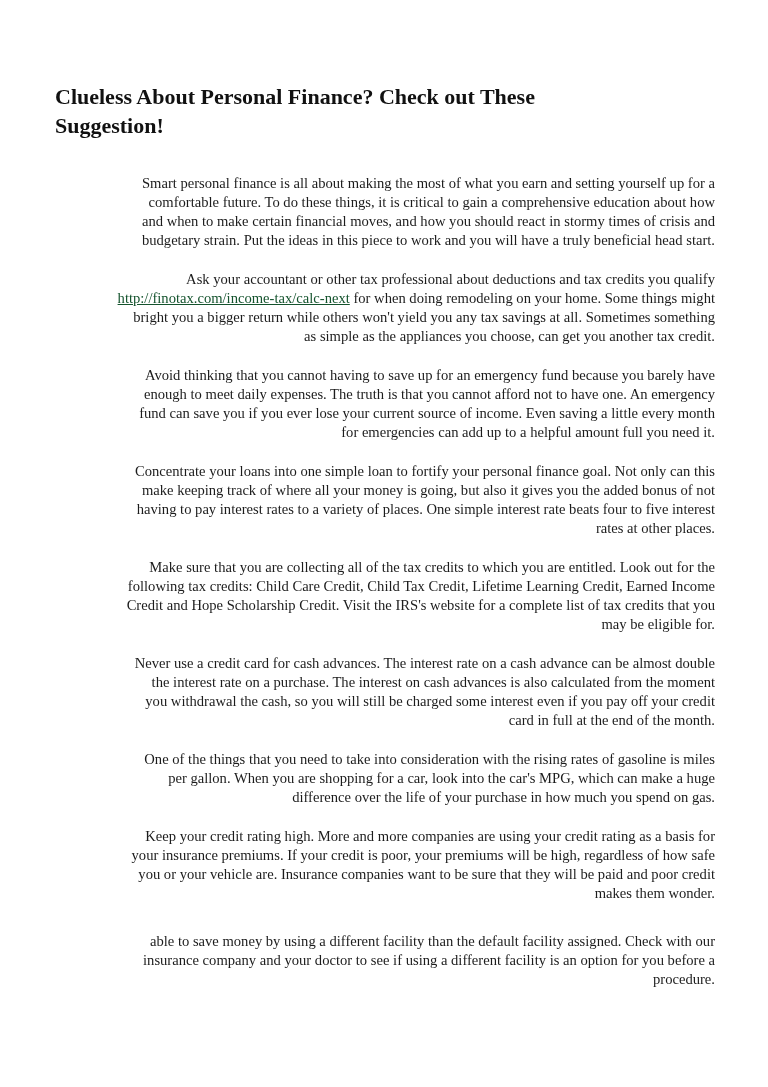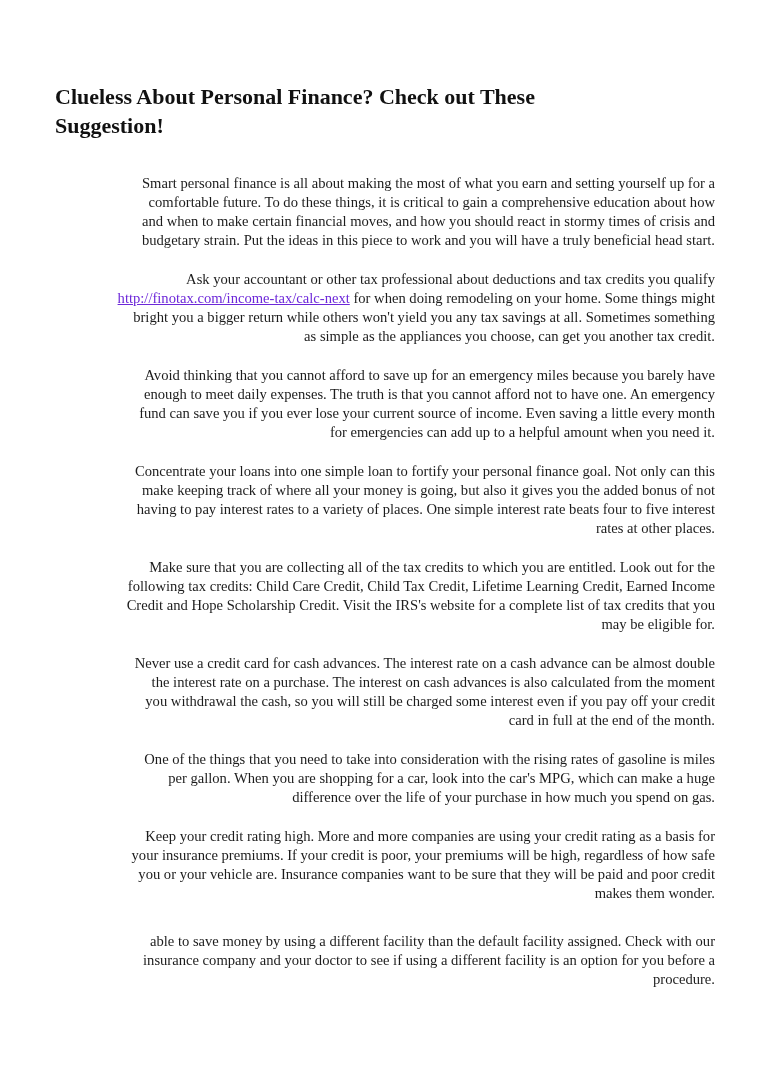--- a/index.html
+++ b/index.html
@@ -30,21 +30,21 @@
   .paragraphs { margin-top: 34px; text-align: right; }
   .para {
     margin: 0 0 20px 0;
     font-size: 14.6px;
     line-height: 19px;
     color: #1c1c1c;
   }
   .para.extra-gap { margin-top: 29px; }
   .line { white-space: nowrap; }
   a.doc-link {
-    color: #6d28d9;
+    color: #14532d;
     text-decoration: underline;
     cursor: pointer;
     font-family: Liberation Serif, serif;
   }
 </style>
 </head>
 <body>
 
 <div class="page">
   <div class="content">
@@ -59,24 +59,24 @@
           <div class="line">and when to make certain financial moves, and how you should react in stormy times of crisis and</div>
           <div class="line">budgetary strain. Put the ideas in this piece to work and you will have a truly beneficial head start.</div>
         </div>
         <div class="para">
           <div class="line">Ask your accountant or other tax professional about deductions and tax credits you qualify</div>
           <div class="line"><a class="doc-link">http://finotax.com/income-tax/calc-next</a> for when doing remodeling on your home. Some things might</div>
           <div class="line">bright you a bigger return while others won't yield you any tax savings at all. Sometimes something</div>
           <div class="line">as simple as the appliances you choose, can get you another tax credit.</div>
         </div>
         <div class="para">
-          <div class="line">Avoid thinking that you cannot afford to save up for an emergency miles because you barely have</div>
+          <div class="line">Avoid thinking that you cannot having to save up for an emergency fund because you barely have</div>
           <div class="line">enough to meet daily expenses. The truth is that you cannot afford not to have one. An emergency</div>
           <div class="line">fund can save you if you ever lose your current source of income. Even saving a little every month</div>
-          <div class="line">for emergencies can add up to a helpful amount when you need it.</div>
+          <div class="line">for emergencies can add up to a helpful amount full you need it.</div>
         </div>
         <div class="para">
           <div class="line">Concentrate your loans into one simple loan to fortify your personal finance goal. Not only can this</div>
           <div class="line">make keeping track of where all your money is going, but also it gives you the added bonus of not</div>
           <div class="line">having to pay interest rates to a variety of places. One simple interest rate beats four to five interest</div>
           <div class="line">rates at other places.</div>
         </div>
         <div class="para">
           <div class="line">Make sure that you are collecting all of the tax credits to which you are entitled. Look out for the</div>
           <div class="line">following tax credits: Child Care Credit, Child Tax Credit, Lifetime Learning Credit, Earned Income</div>

